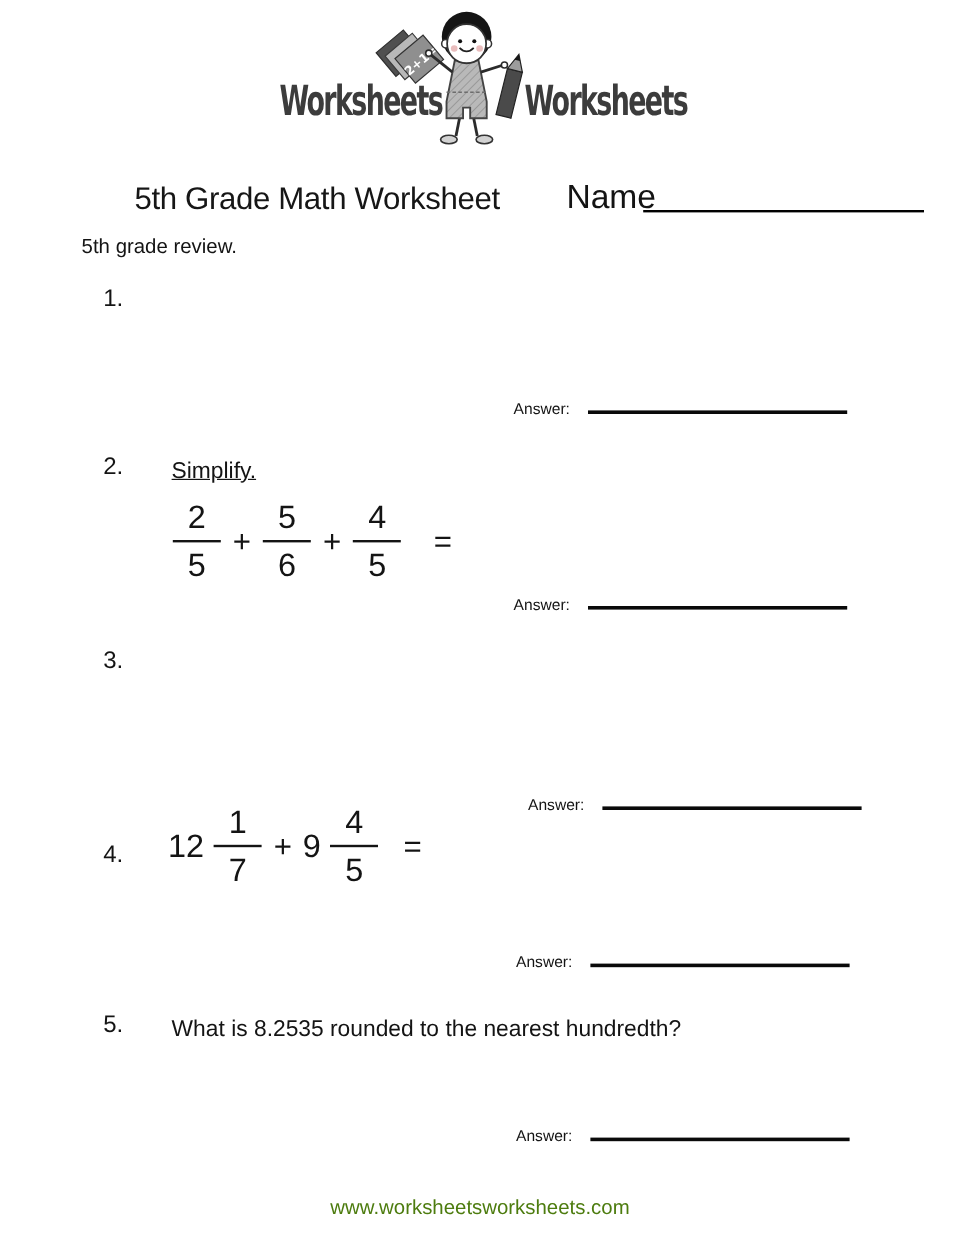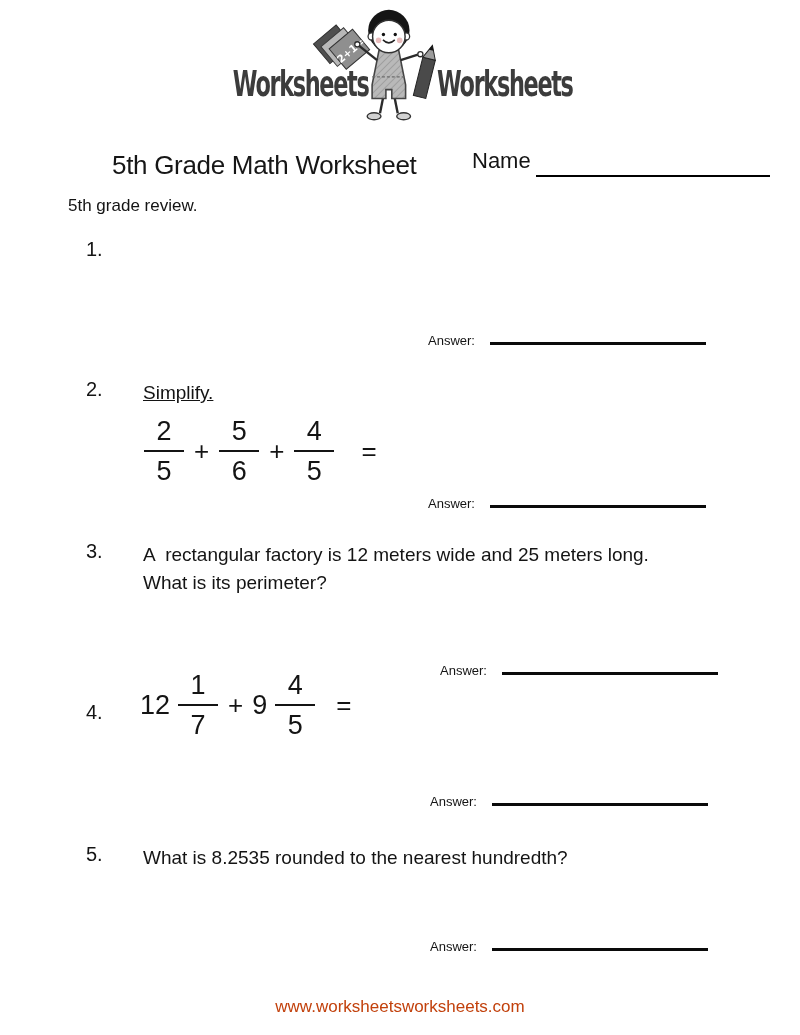--- a/index.html
+++ b/index.html
@@ -13,40 +13,40 @@
   .logo-word {
     position:absolute; top:64px; font-family:"DejaVu Sans", sans-serif;
     font-weight:bold; font-size:33px; letter-spacing:-2px; color:#3c3c3c;
     white-space:nowrap;
   }
   .logo-word.left  { right:432px; transform:scale(0.68,1.05); transform-origin:100% 50%; }
   .logo-word.right { left:437px;  transform:scale(0.68,1.05); transform-origin:0 50%; }
   .mascot { position:absolute; left:312px; top:6px; width:134px; height:120px; }
   
   .title { position:absolute; left:68px; top:150px; font-size:26px; letter-spacing:-0.3px; font-weight:normal; color:#161616;margin-left:44px; }
-  .name-label { position:absolute; left:472px; top:148px; font-size:22px; }
+  .name-label { position:absolute; left:472px; top:148px; font-size:28px; }
   .name-line { position:absolute; left:536px; top:153px; width:234px; height:24px; border-bottom:2px solid #000; }
   .subtitle { position:absolute; left:68px; top:196px; font-size:17px;text-align:center; }
   
   .q-num  { position:absolute; left:86px; font-size:20px; }
   .q-text { position:absolute; left:143px; font-size:19px; line-height:28px; white-space:pre-wrap; max-width:620px; }
   sup.exp { font-size:13px; vertical-align:super; line-height:0; }
   
   .expr { position:absolute; display:flex; align-items:center; font-size:27px; }
   .frac { display:inline-flex; flex-direction:column; align-items:center; min-width:42px; }
   .frac .num, .frac .den { line-height:34px; padding:0 4px; }
   .frac .bar { width:40px; height:0; border-top:2.5px solid #141414; margin:2px 0; }
   .op { padding:0 9px; font-size:26px; }
   .whole { padding-right:7px; font-size:27px; }
   .eq { margin-left:26px; font-size:26px; }
   
   .ans-label { position:absolute; font-size:13px; }
   .ans-line  { position:absolute; width:216px; height:0; border-top:3px solid #0a0a0a; }
   
-  .footer { position:absolute; left:0; top:997px; width:100%; text-align:center; font-size:17px; color:#c2410c; }
+  .footer { position:absolute; left:0; top:997px; width:100%; text-align:center; font-size:17px; color:#4d7c0f; }
 </style>
 </head>
 <body>
 
 <div class="page">
 
   <div class="logo-word left">Worksheets</div>
   <div class="logo-word right">Worksheets</div>
 
   <svg class="mascot" viewBox="0 0 136 120" aria-hidden="true">
@@ -125,21 +125,20 @@
       <span class="bar"></span>
       <span class="den">5</span>
     </span>
     <span class="eq">=</span>
   </div>
 
   <div class="ans-label" style="left:428px; top:496px;">Answer:</div>
   <div class="ans-line" style="left:490px; top:505px;"></div>
 
   <div class="q-num" style="top:540px;">3.</div>
-  <div class="q-text" style="top:541px;"><span>A  rectangular factory is 12 meters wide and 25 meters long.</span><br><span>What is its perimeter?</span></div>
 
   <div class="ans-label" style="left:440px; top:663px;">Answer:</div>
   <div class="ans-line" style="left:502px; top:672px;"></div>
 
   <div class="q-num" style="top:701px;">4.</div>
   <div class="expr" style="left:140px; top:668px;">
     <span class="whole">12</span>
     <span class="frac">
       <span class="num">1</span>
       <span class="bar"></span>

